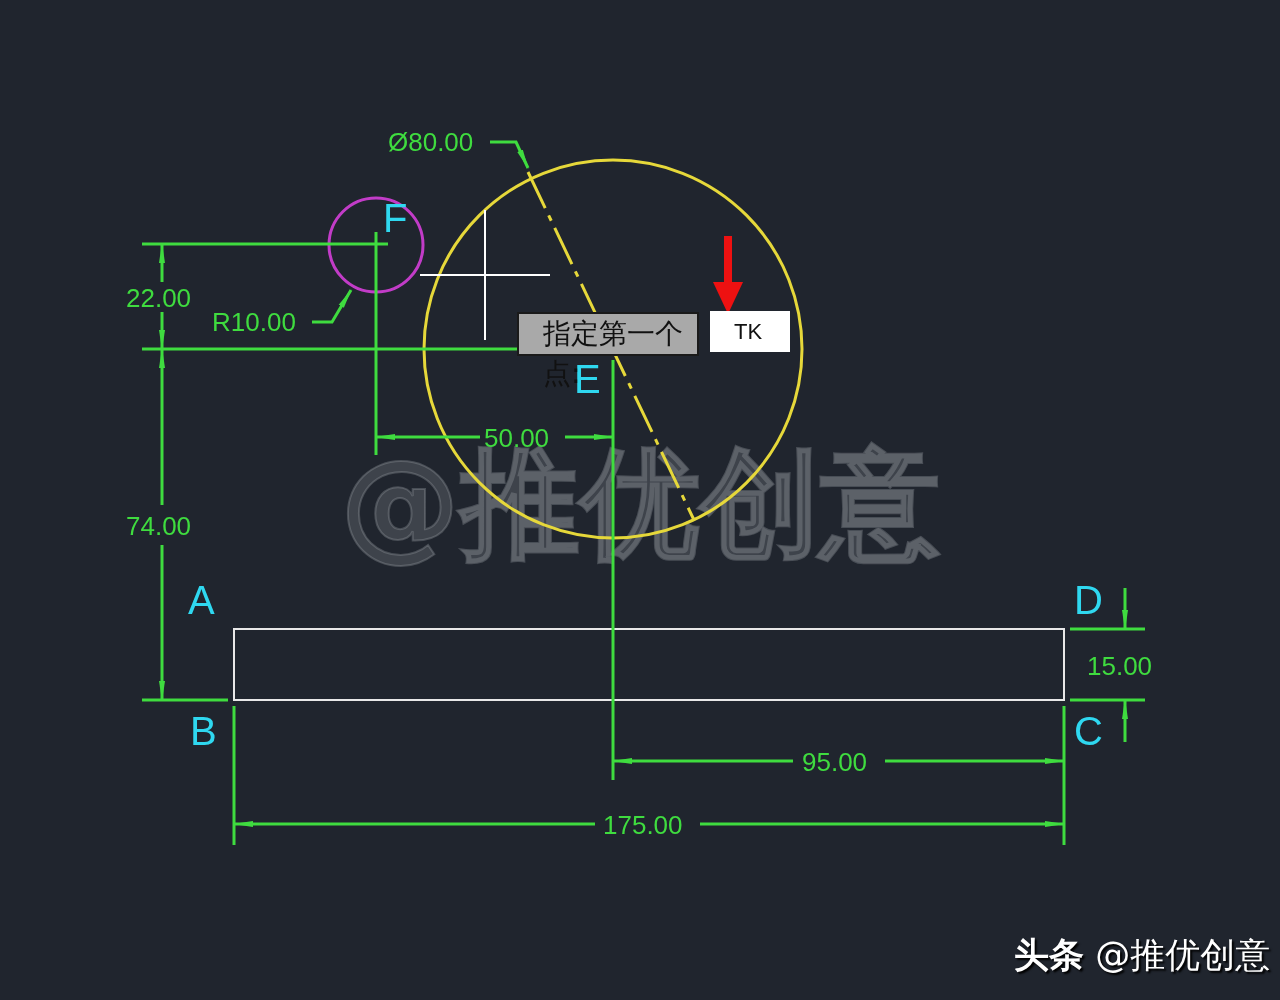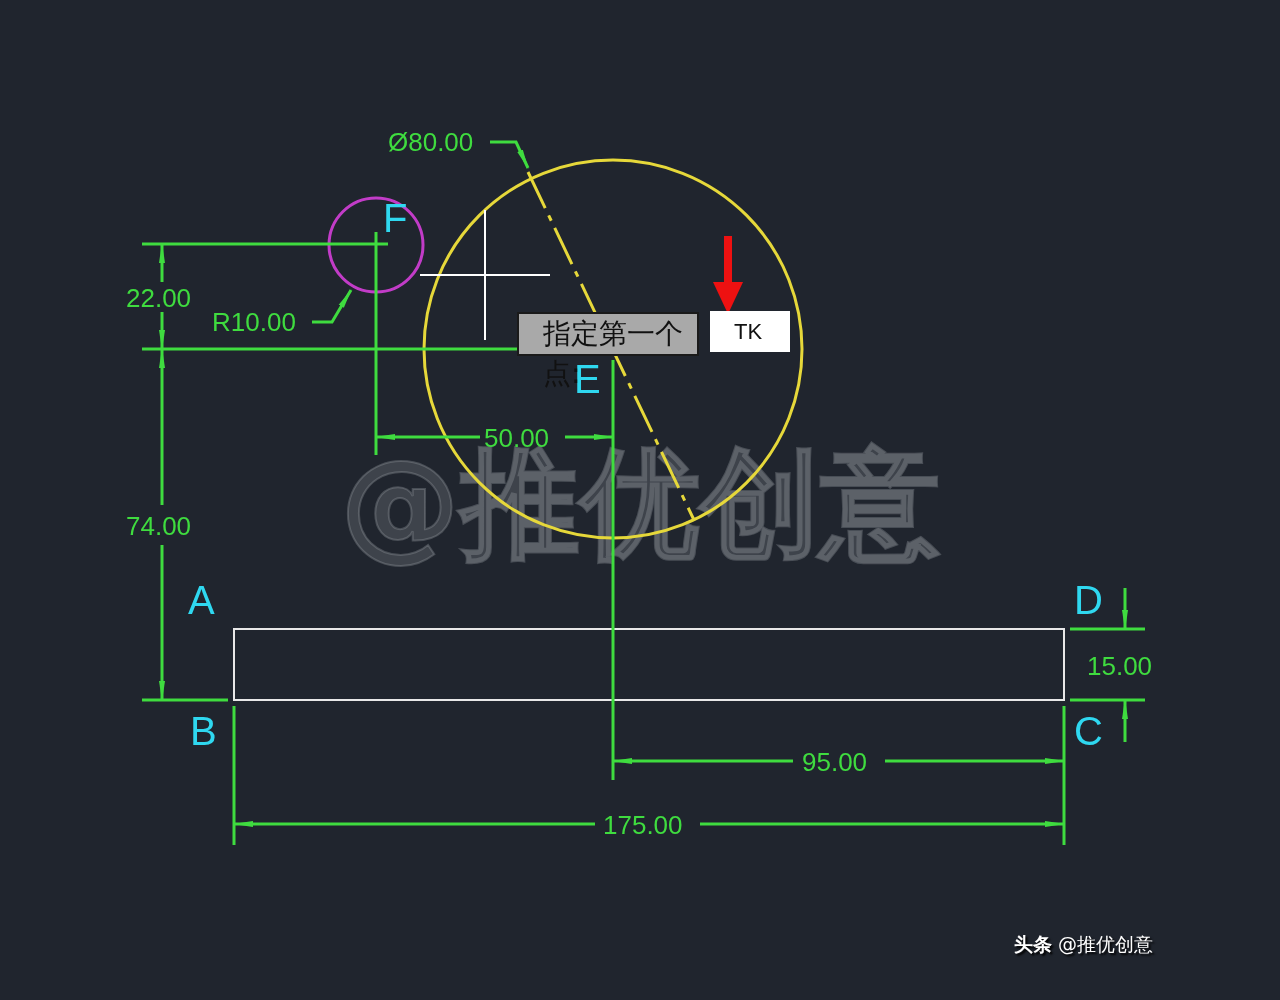--- a/index.html
+++ b/index.html
@@ -11,21 +11,21 @@
   .watermark { font-family:"DejaVu Sans", sans-serif; font-size:120px; font-weight:bold;
                fill:rgba(120,124,130,0.35); stroke:rgba(150,154,160,0.35); stroke-width:2; }
   .prompt-box { position:absolute; left:517px; top:312px; width:182px; height:44px;
                 background:#a9a9a9; border:2px solid #1a1a1a; box-sizing:border-box;
                 font-family:"DejaVu Sans", sans-serif; font-size:28px; color:#111;
                 line-height:40px; padding-left:24px; }
   .input-box { position:absolute; left:710px; top:311px; width:80px; height:41px;
                background:#ffffff; box-sizing:border-box; font-family:"Liberation Sans", sans-serif;
                font-size:22px; color:#111; line-height:41px; padding-left:24px; border:none; outline:none; }
   .credit { position:absolute; left:1014px; top:932px; font-family:"DejaVu Sans", sans-serif;
-            font-size:19px; color:#ffffff; text-shadow:2px 2px 2px #000; letter-spacing:0px; }
+            font-size:35px; color:#ffffff; text-shadow:2px 2px 2px #000; letter-spacing:0px; }
   .credit b { font-weight:bold; }
 </style>
 </head>
 <body>
 
 <svg id="canvas" viewBox="0 0 1280 1000" xmlns="http://www.w3.org/2000/svg">
   <defs>
     <marker id="arr" viewBox="0 0 20 10" refX="19" refY="5" markerWidth="20" markerHeight="10" orient="auto-start-reverse" markerUnits="userSpaceOnUse">
       <path d="M0,2 L20,5 L0,8 Z" fill="#3fdc3f"></path>
     </marker>

